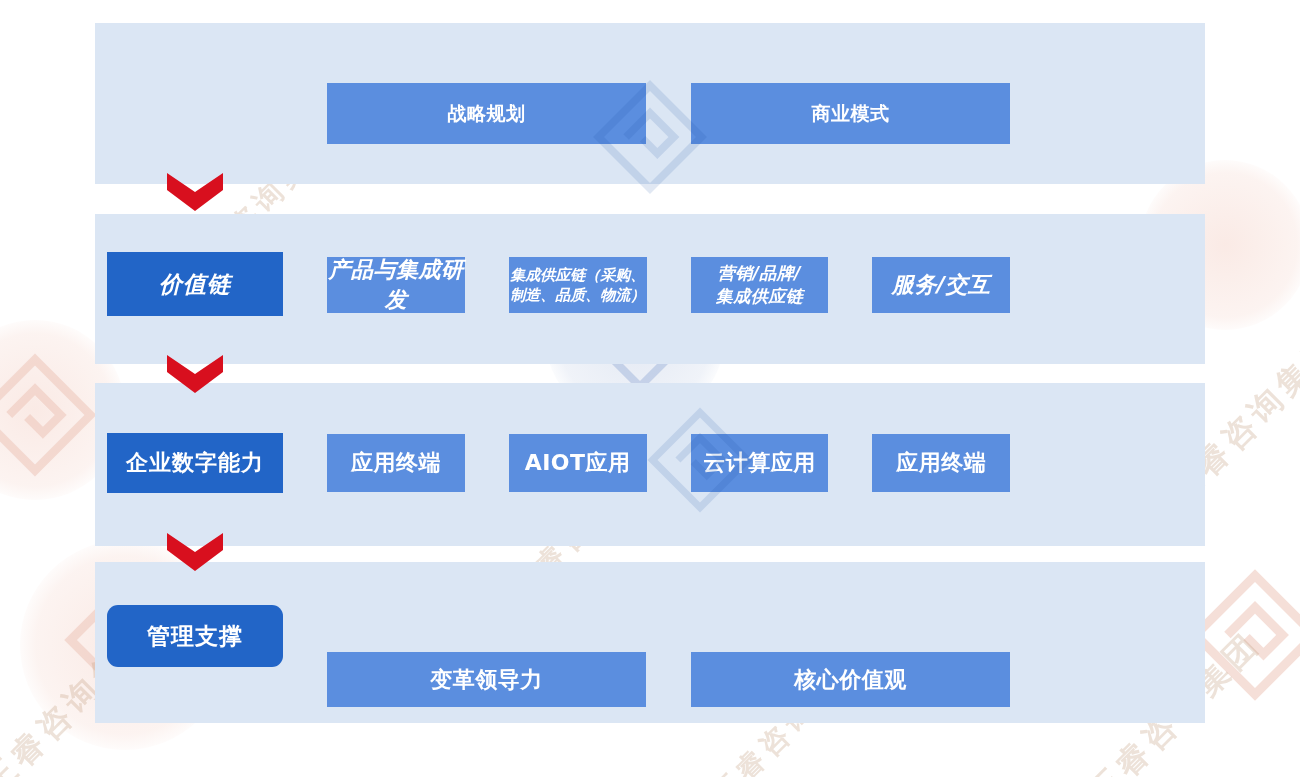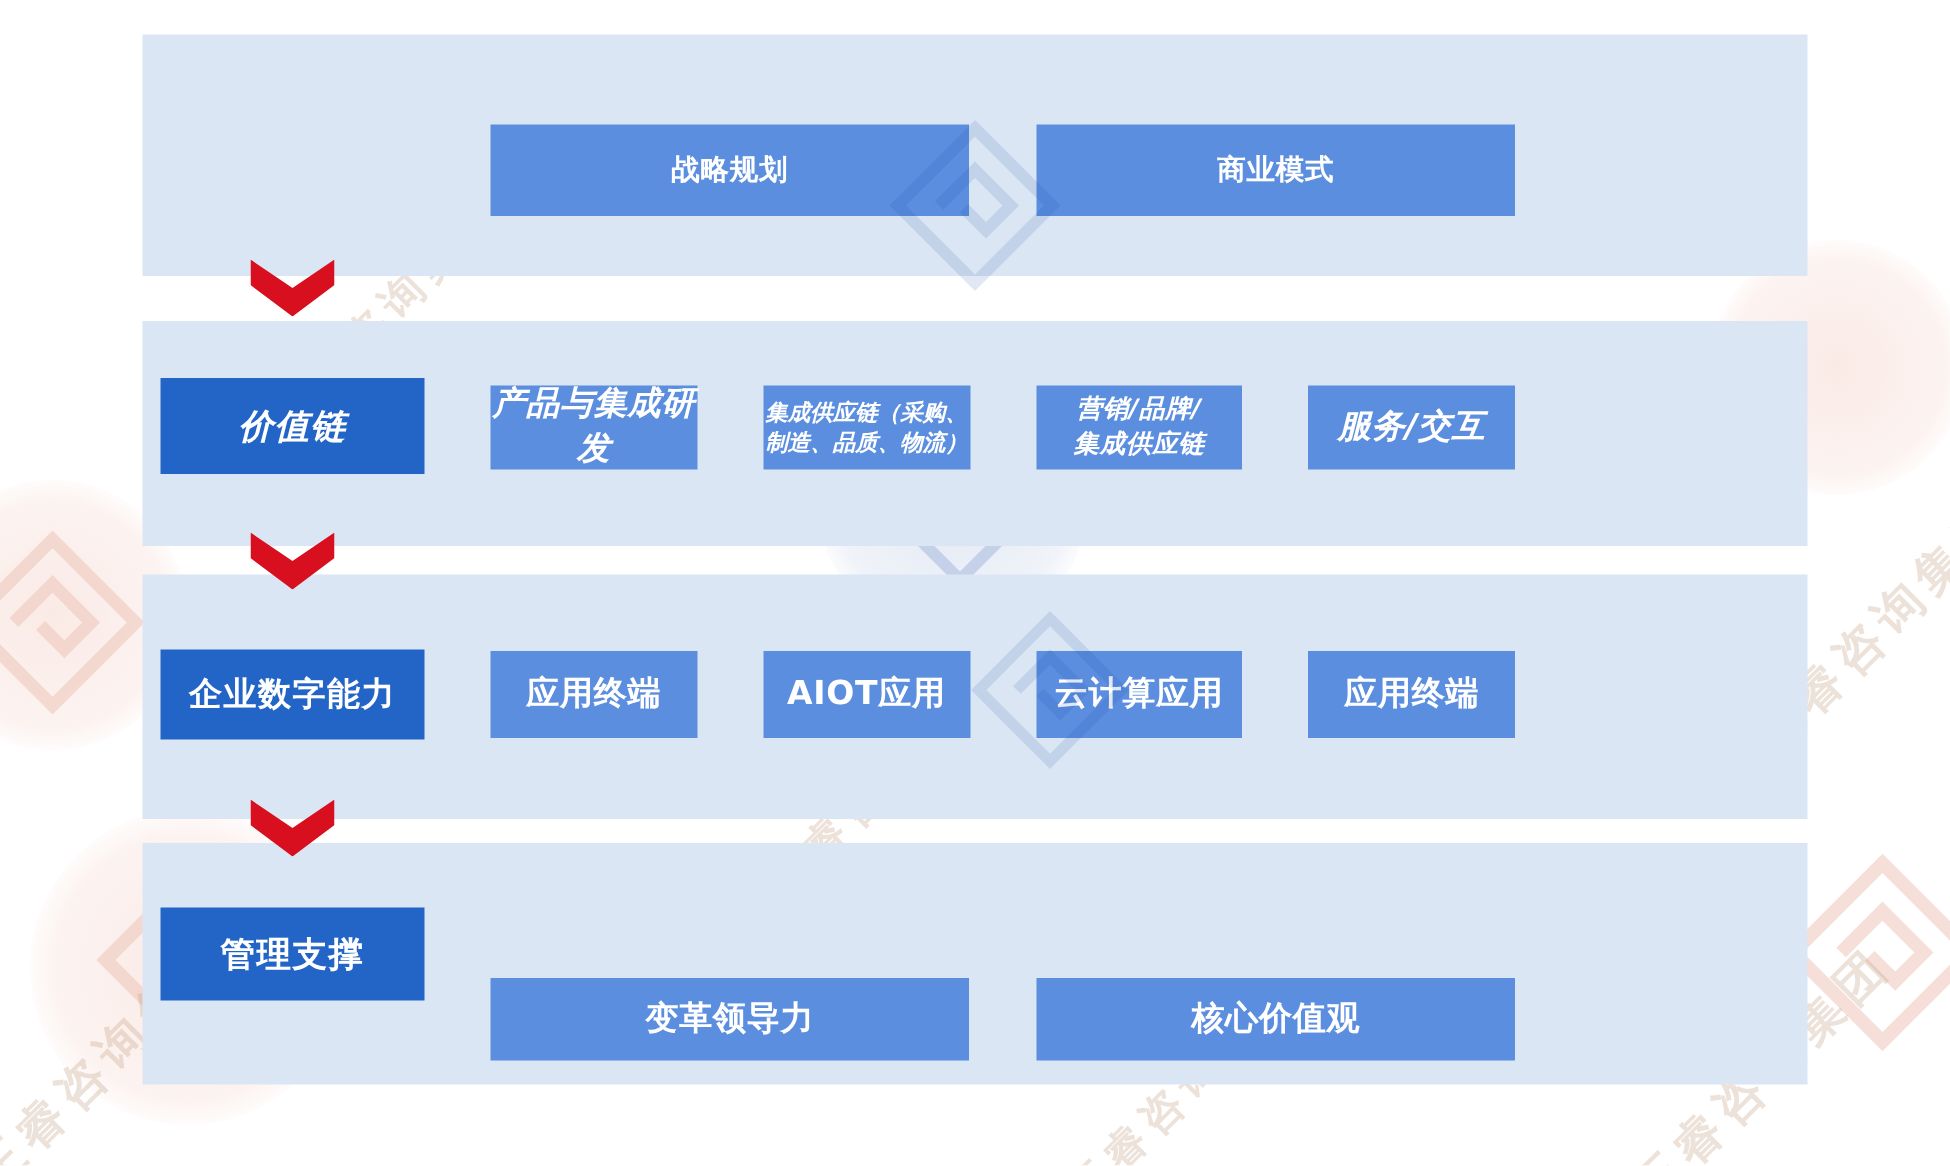--- a/index.html
+++ b/index.html
@@ -128,21 +128,21 @@
     </div>
     <div class="items" style="top:51px;height:58px;">
       <div class="item">应用终端</div>
       <div class="item">AIOT应用</div>
       <div class="item">云计算应用</div>
       <div class="item">应用终端</div>
     </div>
   </div>
 
   <div class="band band-4">
-    <div class="label-box" style="top:43px;height:62px;">
+    <div class="label-box" style="top:43px;height:62px;border-radius:11px;">
       <span>管理支撑</span>
     </div>
     <div class="items two" style="top:90px;height:55px;">
       <div class="item">变革领导力</div>
       <div class="item">核心价值观</div>
     </div>
   </div>
 
   <div class="arrow arrow-1">
     <svg viewBox="0 0 56 38">

